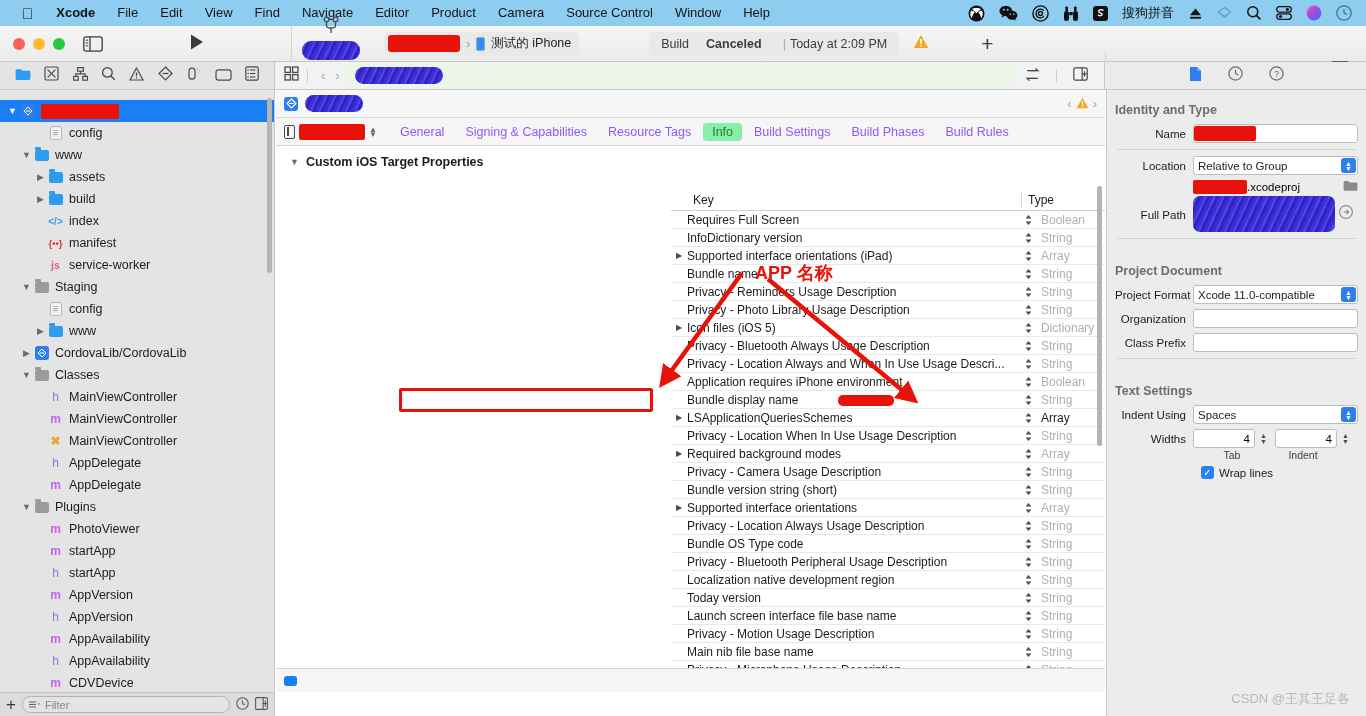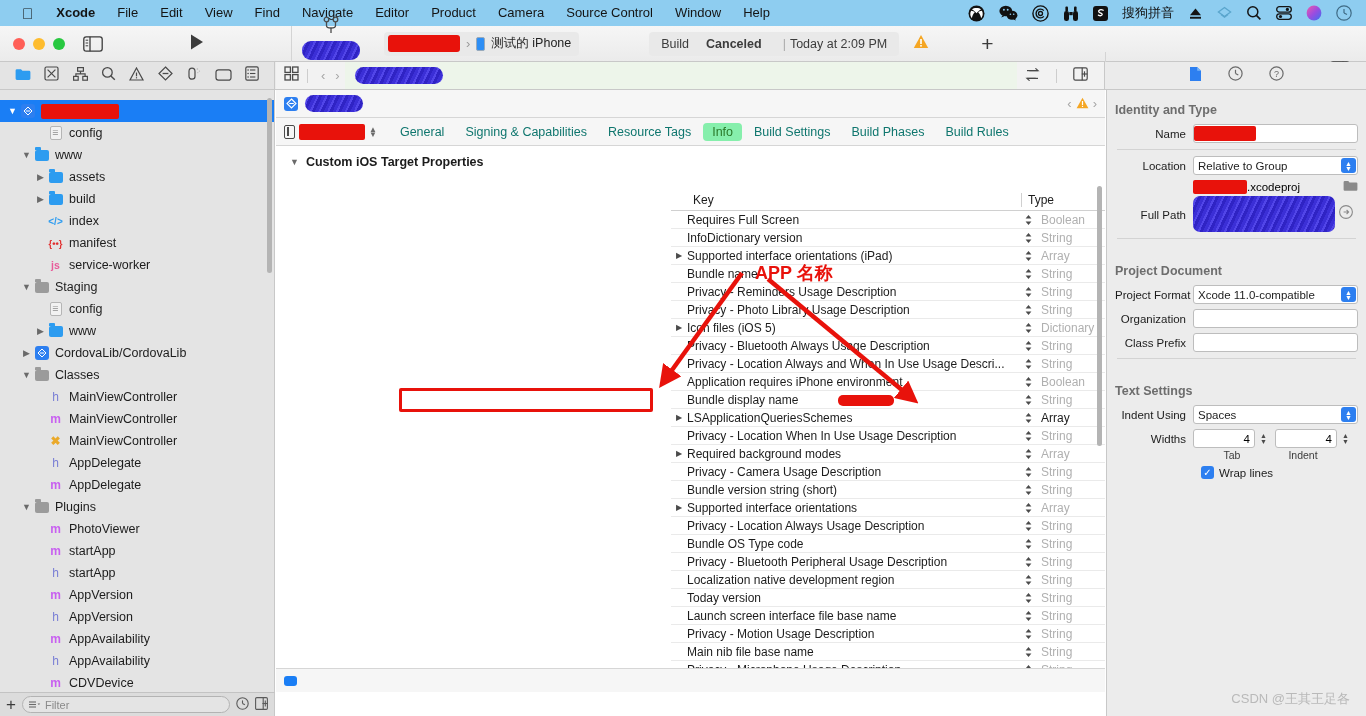--- a/index.html
+++ b/index.html
@@ -167,21 +167,21 @@
     display: flex; align-items: center; padding-left: 8px; gap: 0;
   }
   .target-select { display: flex; align-items: center; gap: 4px; margin-right: 14px; }
   .target-box {
     width: 11px; height: 14px; border: 1.4px solid #4a4a4a; border-radius: 2px;
     position: relative;
   }
   .target-box::after { content:''; position:absolute; left:2px; top:1.5px; width:1.6px; height:9px; background:#4a4a4a;}
   .stepper { display: inline-flex; flex-direction: column; line-height: 5px; font-size: 8px; color: #6a6a6a; }
   .tab {
-    font-size: 12.5px; color: #0f766e; padding: 2px 9px; border-radius: 4px;
+    font-size: 12.5px; color: #8b5cf6; padding: 2px 9px; border-radius: 4px;
     white-space: nowrap; margin-right: 3px;
   }
   .tab.active { background: #86efac; color: #2a7a2a; }
   .editor-body { position: relative; height: 546px; overflow: hidden; background: #fff; }
   .section-head {
     display: flex; align-items: center; gap: 7px;
     font-size: 12.5px; font-weight: bold; color: #1c1c1c;
     padding: 9px 0 8px 14px;
   }
   .sh-chev { font-size: 9px; color: #6a6a6a; }

